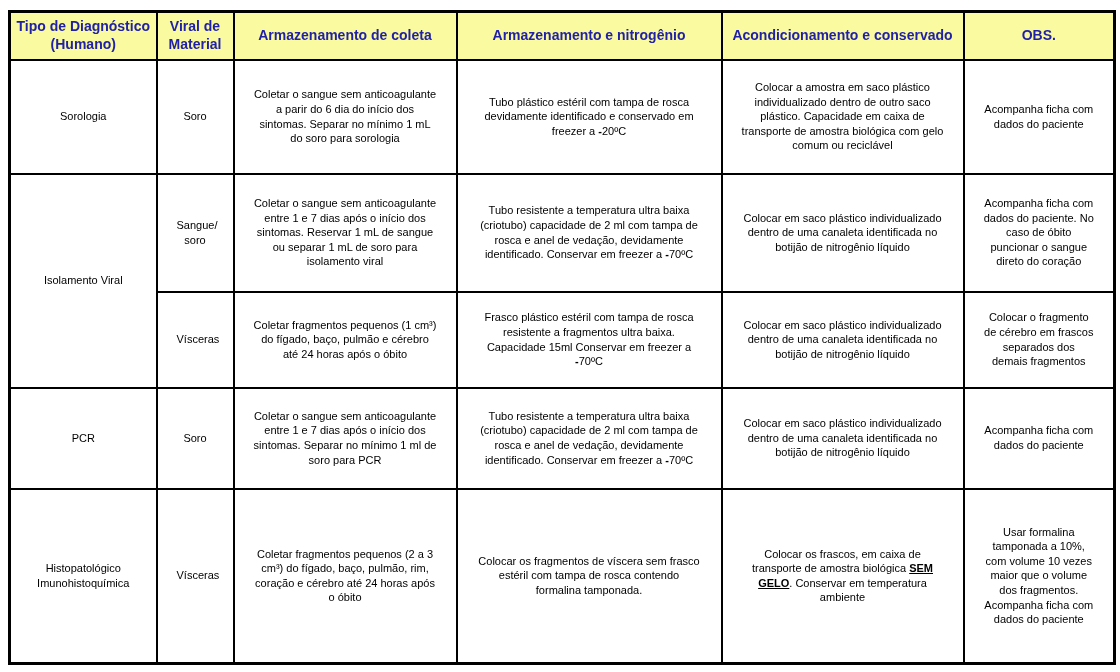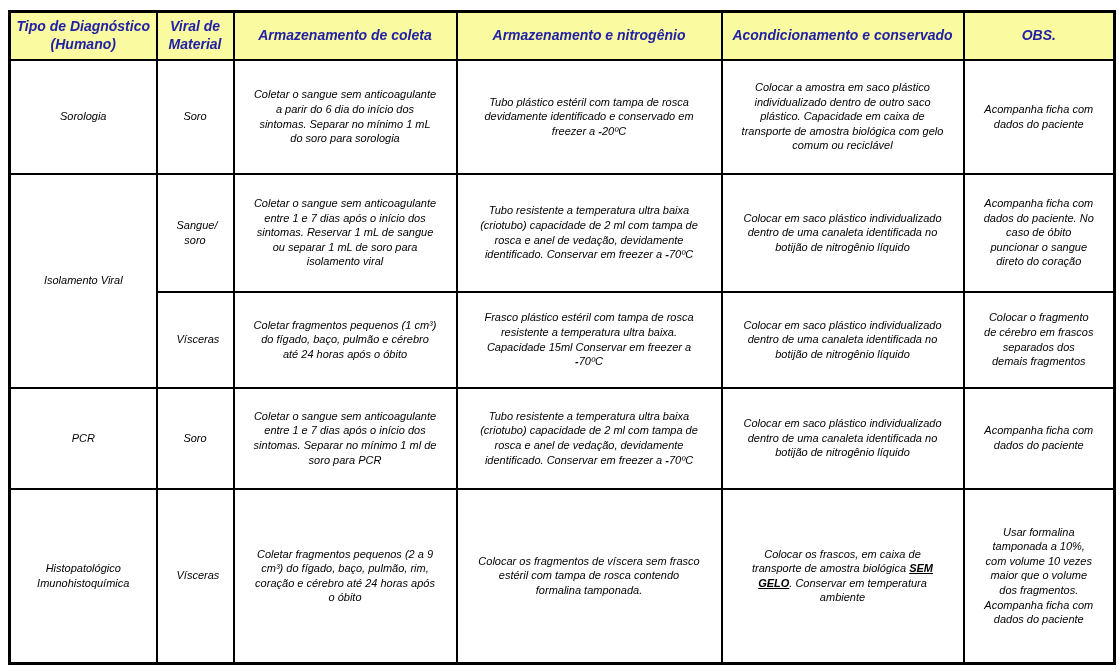--- a/index.html
+++ b/index.html
@@ -16,21 +16,20 @@
     background: var(--page-bg);
     font-family: "Liberation Sans", sans-serif;
   }
   .page { width: 1120px; height: 672px; overflow: hidden; }
   table.diag-table {
     border-collapse: collapse;
     table-layout: fixed;
     margin: 10px 0 0 8px;
     border: 3px solid var(--border-color);
     width: 1105px;
-    font-style: italic;
   }
   col.c1 { width: 147px; }
   col.c2 { width: 77px; }
   col.c3 { width: 223px; }
   col.c4 { width: 265px; }
   col.c5 { width: 242px; }
   col.c6 { width: 151px; }
   th, td {
     border: 2px solid var(--border-color);
     text-align: center;
@@ -98,35 +97,35 @@
           <td><span>Sangue/
 soro</span></td>
           <td><span>Coletar o sangue sem anticoagulante entre 1 e 7 dias após o início dos sintomas. Reservar 1 mL de sangue ou separar 1 mL de soro para isolamento viral</span></td>
           <td><span>Tubo resistente a temperatura ultra baixa (criotubo) capacidade de 2 ml com tampa de rosca e anel de vedação, devidamente identificado. Conservar em freezer a </span><span class="bold">-</span><span>70ºC</span></td>
           <td><span>Colocar em saco plástico individualizado dentro de uma canaleta identificada no botijão de nitrogênio líquido</span></td>
           <td><span>Acompanha ficha com dados do paciente. No caso de óbito puncionar o sangue direto do coração</span></td>
         </tr>
         <tr>
           <td><span>Vísceras</span></td>
           <td><span>Coletar fragmentos pequenos (1 cm³) do fígado, baço, pulmão e cérebro até 24 horas após o óbito</span></td>
-          <td><span>Frasco plástico estéril com tampa de rosca resistente a temperatura ultra baixa. Capacidade 15ml Conservar em freezer a </span><span class="bold">-</span><span>70ºC</span></td>
+          <td><span>Frasco plástico estéril com tampa de rosca resistente a fragmentos ultra baixa. Capacidade 15ml Conservar em freezer a </span><span class="bold">-</span><span>70ºC</span></td>
           <td><span>Colocar em saco plástico individualizado dentro de uma canaleta identificada no botijão de nitrogênio líquido</span></td>
           <td><span>Colocar o fragmento de cérebro em frascos separados dos demais fragmentos</span></td>
         </tr>
         <tr>
           <td><span>PCR</span></td>
           <td><span>Soro</span></td>
           <td><span>Coletar o sangue sem anticoagulante entre 1 e 7 dias  após o início dos sintomas. Separar no mínimo 1 ml de soro para PCR</span></td>
           <td><span>Tubo resistente a temperatura ultra baixa (criotubo) capacidade de 2 ml com tampa de rosca e anel de vedação, devidamente identificado. Conservar em freezer a </span><span class="bold">-</span><span>70ºC</span></td>
           <td><span>Colocar em saco plástico individualizado dentro de uma canaleta identificada no botijão de nitrogênio líquido</span></td>
           <td><span>Acompanha ficha com dados do paciente</span></td>
         </tr>
         <tr>
           <td><span>Histopatológico Imunohistoquímica</span></td>
           <td><span>Vísceras</span></td>
-          <td><span>Coletar fragmentos pequenos (2 a 9 cm³) do fígado, baço, pulmão, rim, coração  e cérebro até 24 horas após o óbito</span></td>
+          <td><span>Coletar fragmentos pequenos (2 a 3 cm³) do fígado, baço, pulmão, rim, coração  e cérebro até 24 horas após o óbito</span></td>
           <td><span>Colocar os fragmentos de víscera sem frasco estéril com tampa de rosca contendo formalina tamponada.</span></td>
           <td><span>Colocar os frascos, em caixa de transporte de amostra biológica </span><span class="bold underline">SEM GELO</span><span>. Conservar em temperatura ambiente</span></td>
           <td><span>Usar formalina tamponada a 10%, com volume 10 vezes maior que o volume dos fragmentos. Acompanha ficha com dados do paciente</span></td>
         </tr>
       </tbody>
   </table>
 </div>
 
 </body></html>

